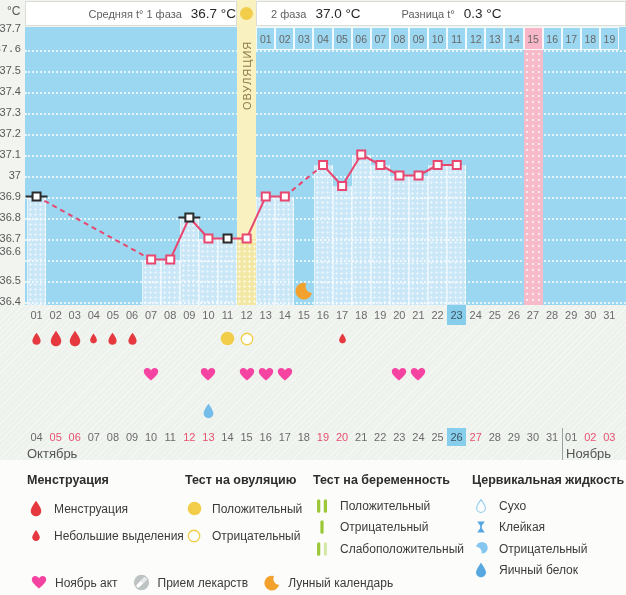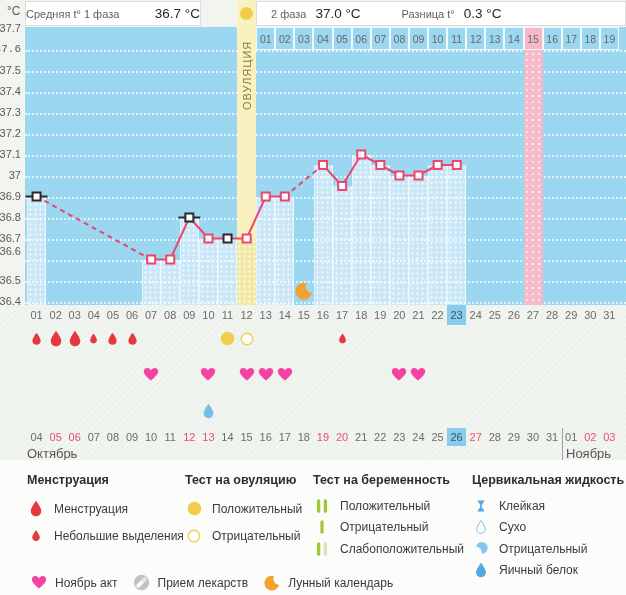--- a/index.html
+++ b/index.html
@@ -1,20 +1,20 @@
 <!DOCTYPE html>
 <html><head>
 <meta charset="utf-8">
 <style>
 *{margin:0;padding:0;box-sizing:border-box}
 body{font-family:"Liberation Sans","DejaVu Sans",sans-serif;background:#fff}
 .app{position:relative;width:626px;height:595px;background:#f1f4ef;overflow:hidden}
 .unit{position:absolute;top:4px;left:7px;font-size:12px;color:#5a5a5a}
 .hbox{position:absolute;top:1px;height:25px;background:#fff;border:1px solid #d9ded8;display:flex;align-items:center}
-.hbox1{left:25px;width:176px;justify-content:space-between;gap:9px}
+.hbox1{left:25px;width:212px;justify-content:flex-end;gap:9px}
 .hbox2{left:256px;width:370px;padding-left:14px;gap:9px}
 .hovu{position:absolute;left:237px;top:0;width:19px;height:27px;background:#f9f1c0;display:flex;align-items:center;justify-content:center}
 .hovu-dot{width:13px;height:13px;border-radius:50%;background:#f2cd49}
 .hlabel{font-size:11px;color:#5f5f5f}
 .hl2{margin-left:32px}
 .hvalue{font-size:13.5px;color:#262626}
 #yaxis{position:absolute;left:0;top:27px;width:23px;height:278px}
 .ylab{position:absolute;right:2px;font-size:11px;color:#585858;white-space:nowrap}
 #chart{position:absolute;left:25px;top:27px;width:601px;height:278px;background:#9cd7f1;overflow:hidden}
 #chart>div,#plot{position:absolute;left:0;top:0}
@@ -507,33 +507,33 @@
               <rect x="12" y="1.5" width="3.6" height="15" rx="1.8" fill="#d6e7ab"></rect>
             </svg>
           </span>
           <span class="llabel">Слабоположительный</span>
         </div>
       </div>
       <div class="lsec ls-b" style="left: 472px;">
         <div class="ltitle">Цервикальная жидкость</div>
         <div class="litem">
           <span class="licon">
+            <svg width="12" height="14" viewBox="0 0 20 24">
+              <path d="M10 1 C10 1 2.5 11 2.5 15.5 C2.5 19.8 5.8 23 10 23 C14.2 23 17.5 19.8 17.5 15.5 C17.5 11 10 1 10 1 Z" fill="none" stroke="#90cbf1" stroke-width="1.8"></path>
+            </svg>
+          </span>
+          <span class="llabel">Сухо</span>
+        </div>
+        <div class="litem">
+          <span class="licon">
             <svg width="14" height="14" viewBox="0 0 20 20">
               <path d="M4.6 2.3 H15.4 L11.2 8.3 V11.7 L15.4 17.7 H4.6 L8.8 11.7 V8.3 Z" fill="#57a8e0"></path>
             </svg>
           </span>
           <span class="llabel">Клейкая</span>
-        </div>
-        <div class="litem">
-          <span class="licon">
-            <svg width="12" height="14" viewBox="0 0 20 24">
-              <path d="M10 1 C10 1 2.5 11 2.5 15.5 C2.5 19.8 5.8 23 10 23 C14.2 23 17.5 19.8 17.5 15.5 C17.5 11 10 1 10 1 Z" fill="none" stroke="#90cbf1" stroke-width="1.8"></path>
-            </svg>
-          </span>
-          <span class="llabel">Сухо</span>
         </div>
         <div class="litem">
           <span class="licon">
             <svg width="15" height="15" viewBox="0 0 20 20">
               <circle cx="10.5" cy="9" r="7.8" fill="#85c6ee"></circle>
               <circle cx="3" cy="15" r="7.2" fill="#fcfdfb"></circle>
             </svg>
           </span>
           <span class="llabel">Отрицательный</span>
         </div>

